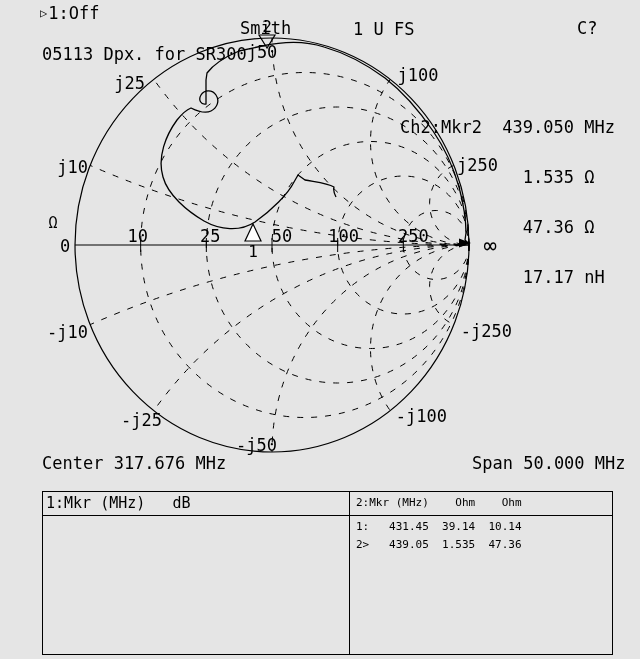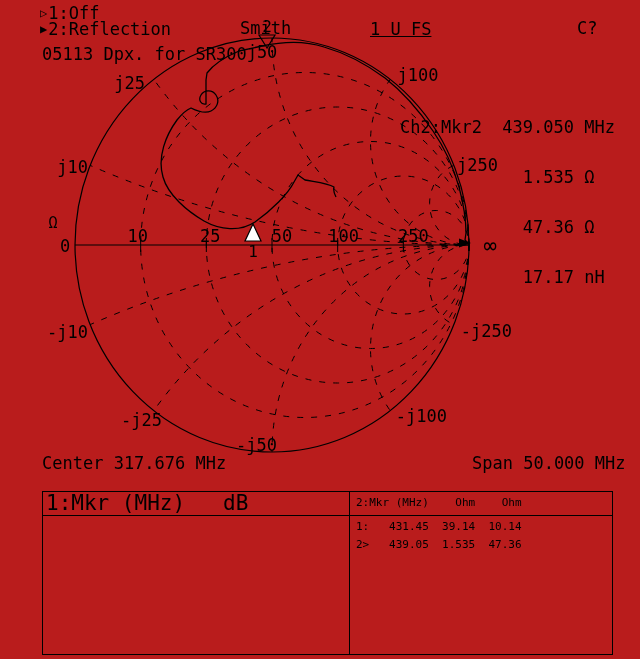--- a/index.html
+++ b/index.html
@@ -1,46 +1,45 @@
 <!DOCTYPE html>
 <html><head>
 <meta charset="utf-8">
 <style>
   html,body{margin:0;padding:0;background:#ffffff;}
   #screen{
-    position:relative;width:640px;height:659px;background:#b91c1c;
+    position:relative;width:640px;height:659px;background:#e5e5e5;
     font-family:"DejaVu Sans Mono","Liberation Mono",monospace;
     color:#000;overflow:hidden;
   }
   .t{position:absolute;font-size:17px;line-height:16px;white-space:pre;}
   .tri{font-size:12px;vertical-align:2px;margin-right:1px;}
   #readout div{white-space:pre;line-height:18px;}
   #mtable{
     position:absolute;left:42px;top:491px;width:571px;height:164px;
     border:1px solid #000;box-sizing:border-box;display:flex;flex-direction:column;
   }
   .trow{display:flex;flex:0 0 auto;}
   .trow.hdr{border-bottom:1px solid #000;height:23px;}
   .trow.bod{flex:1 1 auto;}
   .cell1{width:307px;border-right:1px solid #000;box-sizing:border-box;
-         padding:2px 0 0 3px;white-space:pre;font-size:21px;line-height:18px;}
+         padding:2px 0 0 3px;white-space:pre;font-size:15px;line-height:18px;}
   .cell2{flex:1;padding:2px 0 0 6px;white-space:pre;font-size:11px;line-height:18px;}
   svg{position:absolute;left:0;top:0;z-index:5;}
 </style>
 </head>
 <body>
 
 <div id="screen">
 
   <div class="t" style="left:40px;top:5px;"><span class="tri">▷</span><span>1:Off</span></div>
 
-  <div class="t" style="left:40px;top:21px;"><span class="tri">▶</span><span>2:Reflection</span></div>
 
   <div class="t" style="left:240px;top:20px;">Smith</div>
-  <div class="t" style="left:370px;top:21px;text-decoration:underline;">1 U FS</div>
+  <div class="t" style="left:353px;top:21px;">1 U FS</div>
   <div class="t" style="left:577px;top:20px;">C?</div>
 
   <div class="t" style="left:42px;top:46px;">05113 Dpx. for SR300</div>
 
   <div id="readout" class="t" style="left:400px;top:86px;">
     <div>Ch2:Mkr2  439.050 MHz</div>
     <div>            1.535 Ω</div>
     <div>            47.36 Ω</div>
     <div>            17.17 nH</div>
   </div>

